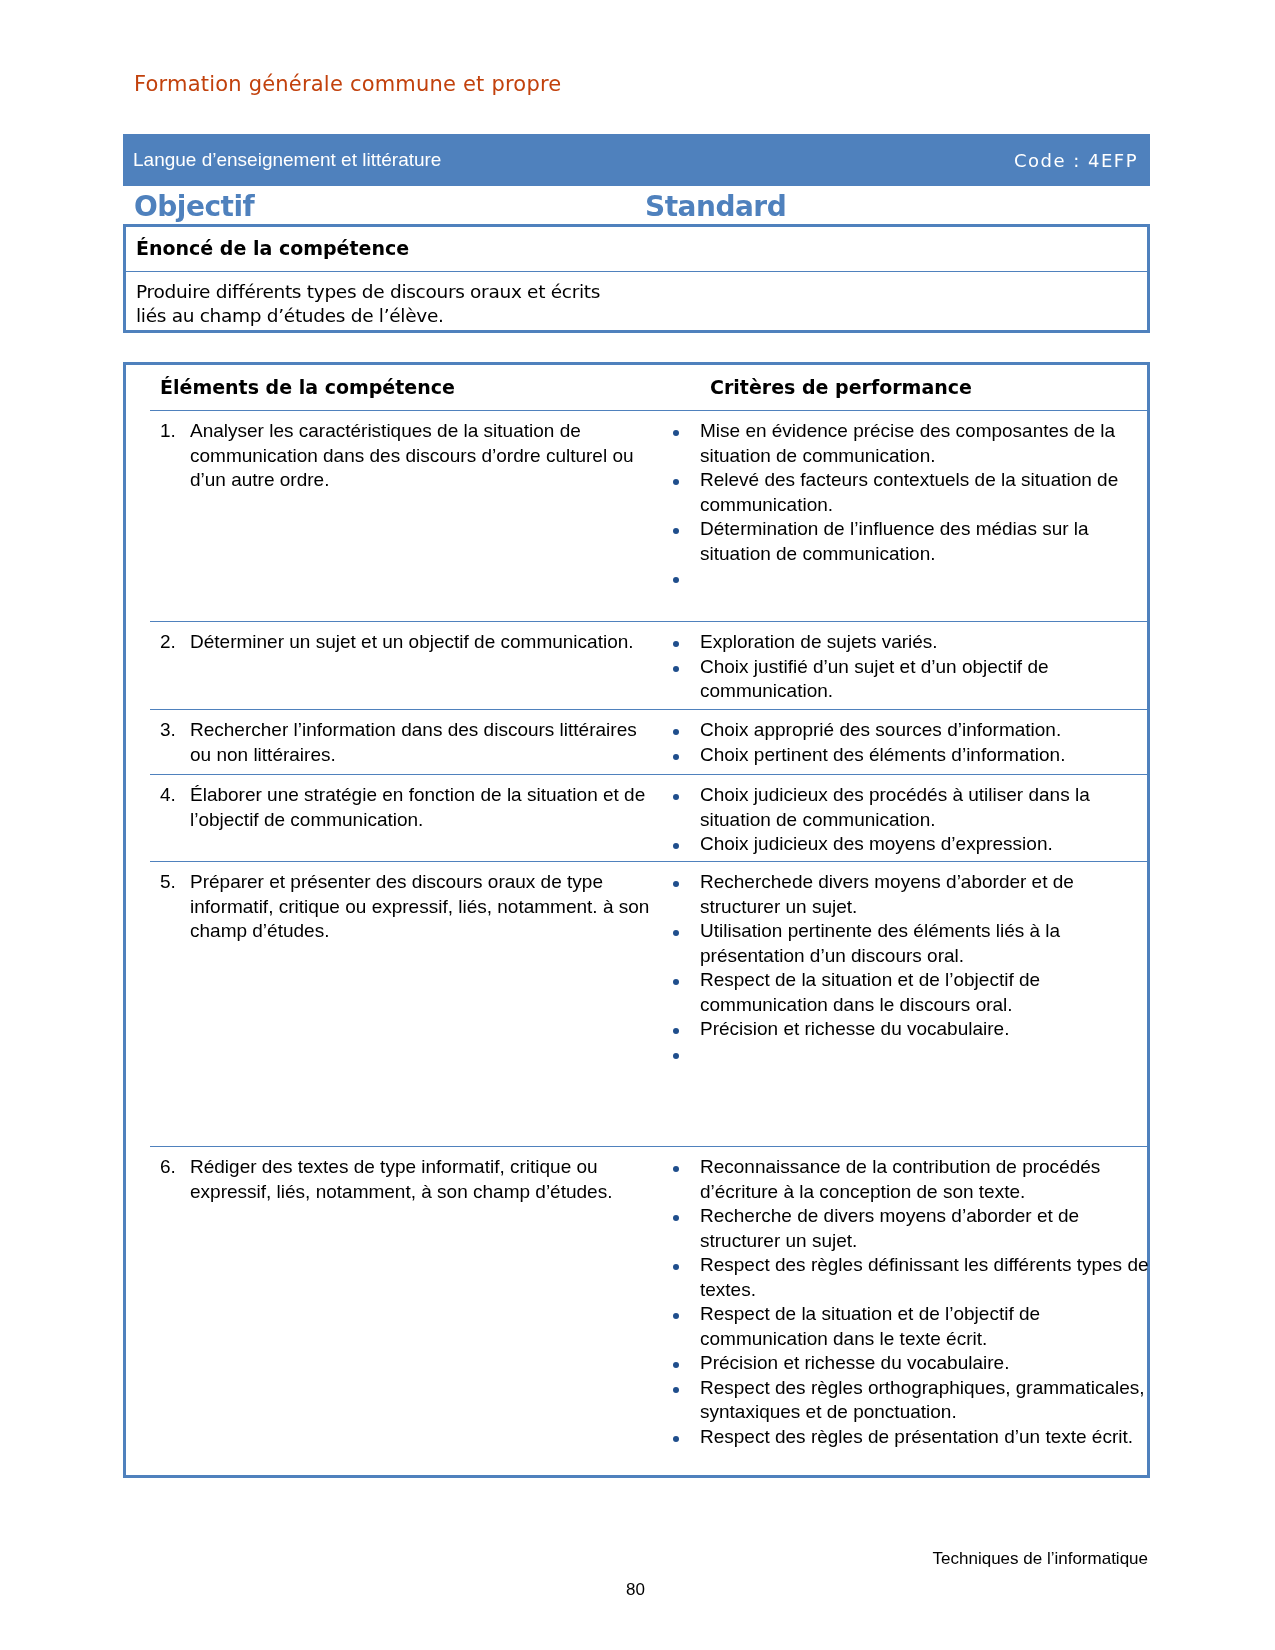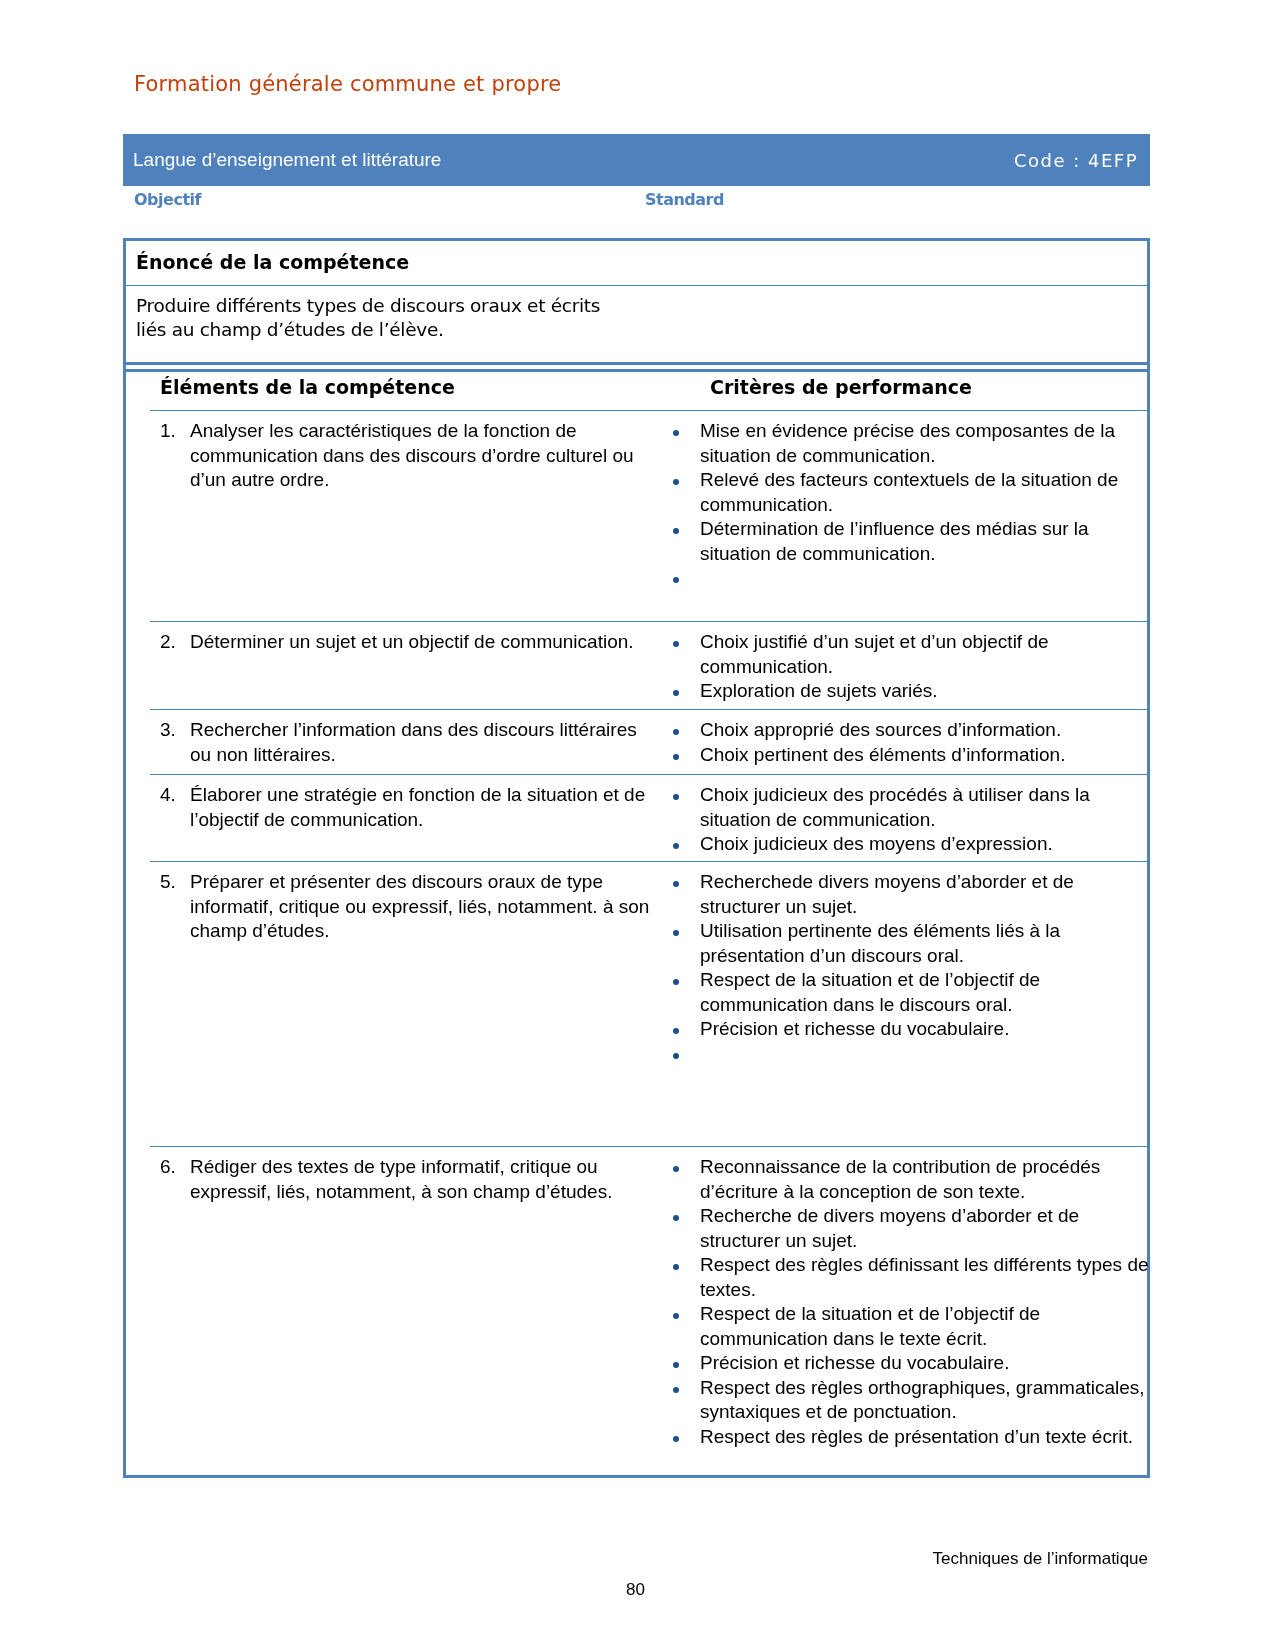--- a/index.html
+++ b/index.html
@@ -5,24 +5,24 @@
   html, body { margin:0; padding:0; background:#ffffff; }
   body { width:1275px; height:1650px; position:relative; overflow:hidden;
          font-family:"Liberation Sans", sans-serif; color:#000; }
   .section-title { position:absolute; left:134px; top:72px; font-family:"DejaVu Sans", sans-serif;
          font-size:21px; color:#c2410c; letter-spacing:0.2px; }
   .banner { position:absolute; left:123px; top:134px; width:1027px; height:52px; background:#4f81bd;
          color:#ffffff; display:flex; align-items:center; justify-content:space-between; box-sizing:border-box;
          padding:0 12px 0 10px; font-size:19px; }
   .banner .code { font-family:"DejaVu Sans", sans-serif; font-size:18px; letter-spacing:1.5px; }
   .col-head { position:absolute; top:190px; font-family:"DejaVu Sans", sans-serif; font-weight:bold;
-         font-size:16px; color:#4f81bd; letter-spacing:-0.5px; }
+         font-size:28px; color:#4f81bd; letter-spacing:-0.5px; }
   .box { position:absolute; left:123px; width:1027px; border:3px solid #4f81bd; box-sizing:border-box; }
   .box .sep { border-top:1.5px solid #4f81bd; }
-  .enonce { top:238px; height:134px; }
+  .enonce { top:224px; height:109px; }
   .enonce .head { height:44px; box-sizing:border-box; padding:10px 0 0 10px;
          font-family:"DejaVu Sans", sans-serif; font-weight:bold; font-size:19px; }
   .enonce .body { padding:8px 0 0 10px; font-family:"DejaVu Sans Mono", monospace; }
   .enonce .body span { display:block; font-family:"DejaVu Sans", sans-serif; font-size:18.5px; line-height:24px;
          letter-spacing:-0.3px; width:520px; }
   .main { top:362px; height:1116px;padding-left:24px; }
   .thead { height:45px; position:relative; font-family:"DejaVu Sans", sans-serif; font-weight:bold; font-size:19px; }
   .thead .h1 { position:absolute; left:10px; top:11px; }
   .thead .h2 { position:absolute; left:520px; top:11px;margin-left:40px; }
   .row { position:relative; border-top:1.5px solid #4f81bd; box-sizing:border-box; }
@@ -59,37 +59,37 @@
 
 <div class="box main">
   <div class="thead">
     <span class="h1">Éléments de la compétence</span>
     <span class="h2">Critères de performance</span>
   </div>
   <div id="rows">
       <div class="row" style="height: 211px;">
         <div class="elem">
           <span class="num">1.</span>
-          <span class="txt">Analyser les caractéristiques de la fonction de communication dans des discours d’ordre culturel ou d’un autre ordre.</span>
+          <span class="txt">Analyser les caractéristiques de la situation de communication dans des discours d’ordre culturel ou d’un autre ordre.</span>
         </div>
         <ul class="crit">
           <li><span class="bullet"></span><span>Mise en évidence précise des composantes de la situation de communication.</span></li>
           <li><span class="bullet"></span><span>Relevé des facteurs contextuels de la situation de communication.</span></li>
           <li><span class="bullet"></span><span>Détermination de l’influence des médias sur la situation de communication.</span></li>
           <li><span class="bullet"></span></li>
         </ul>
       </div>
       <div class="row" style="height: 88px;">
         <div class="elem">
           <span class="num">2.</span>
           <span class="txt">Déterminer un sujet et un objectif de communication.</span>
         </div>
         <ul class="crit">
+          <li><span class="bullet"></span><span>Exploration de sujets variés.</span></li>
           <li><span class="bullet"></span><span>Choix justifié d’un sujet et d’un objectif de communication.</span></li>
-          <li><span class="bullet"></span><span>Exploration de sujets variés.</span></li>
         </ul>
       </div>
       <div class="row" style="height: 65px;">
         <div class="elem">
           <span class="num">3.</span>
           <span class="txt">Rechercher l’information dans des discours littéraires ou non littéraires.</span>
         </div>
         <ul class="crit">
           <li><span class="bullet"></span><span>Choix approprié des sources d’information.</span></li>
           <li><span class="bullet"></span><span>Choix pertinent des éléments d’information.</span></li>

